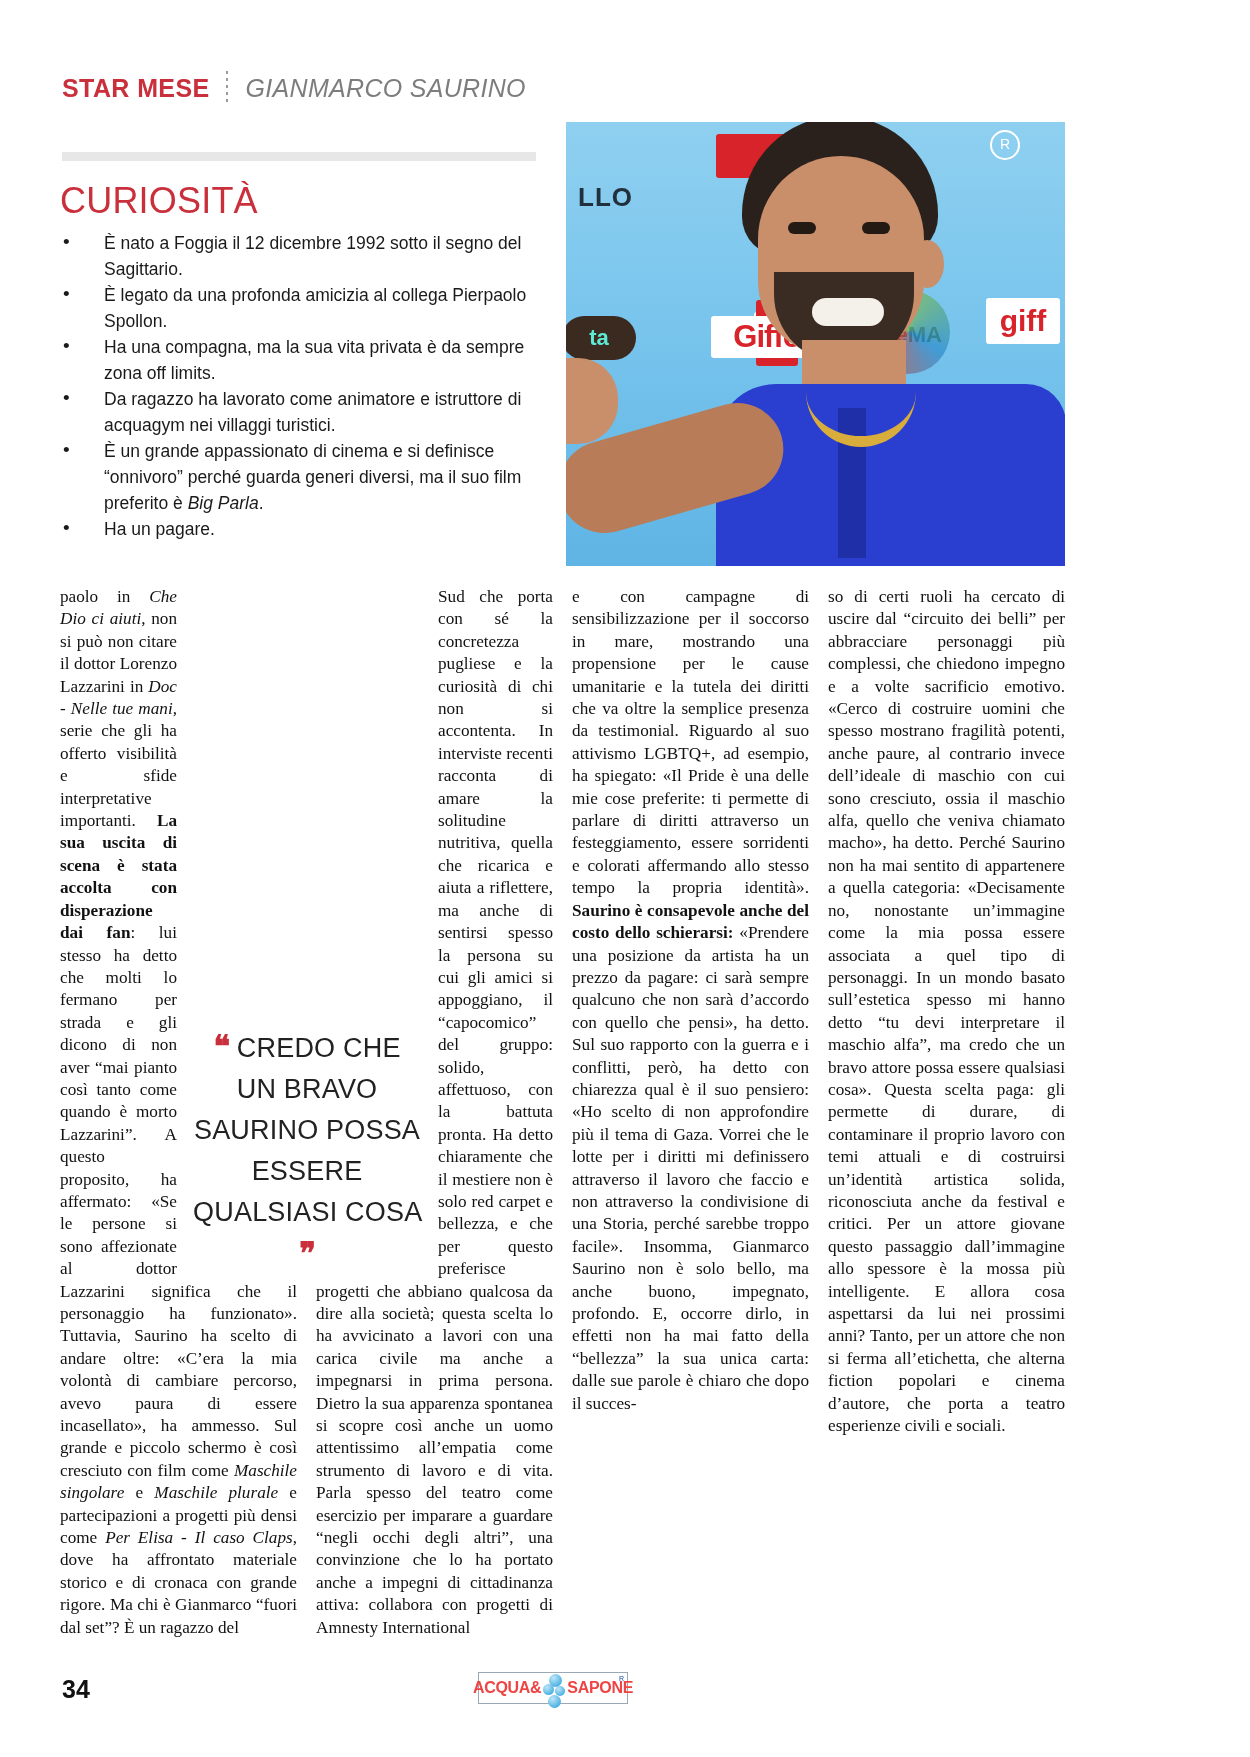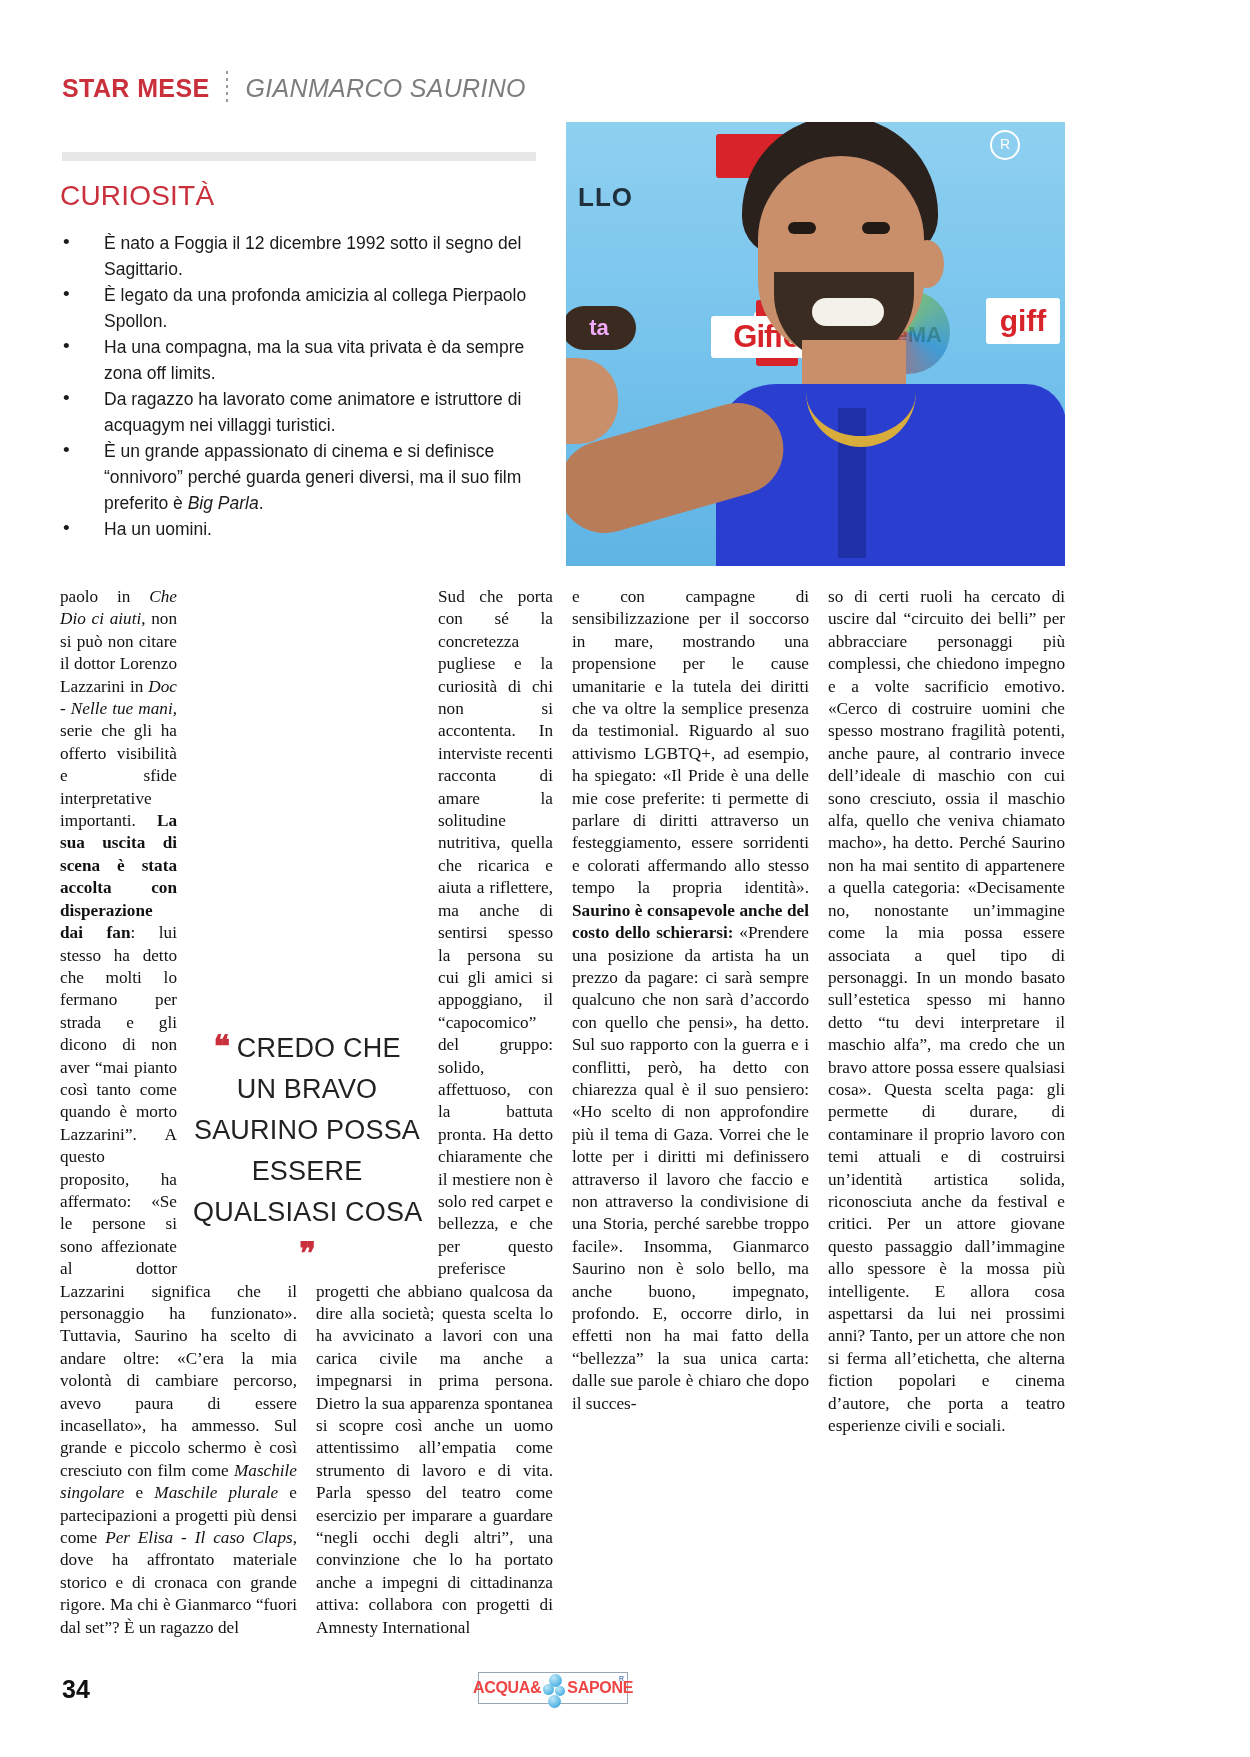--- a/index.html
+++ b/index.html
@@ -52,21 +52,21 @@
     left: 62px; top: 152px;
     width: 474px; height: 9px;
     background: #e7e7e7;
   }
 
   
   #curiosita-title {
     position: absolute;
     left: 60px; top: 180px;
     font-family: "Liberation Sans", sans-serif;
-    font-size: 28px;
+    font-size: 36px;
     color: #c9303c;
     letter-spacing: 0.2px;
   }
   #curiosita-list {
     position: absolute;
     left: 60px; top: 230px;
     width: 475px;
     margin: 0; padding: 0;
     list-style: none;
   }
@@ -231,32 +231,32 @@
 <div id="top-rule"></div>
 
 <div id="curiosita-title">CURIOSITÀ</div>
 
 <ul id="curiosita-list">
   <li><span>È nato a Foggia il 12 dicembre 1992 sotto il segno del Sagittario.</span></li>
   <li><span>È legato da una profonda amicizia al collega Pierpaolo Spollon.</span></li>
   <li><span>Ha una compagna, ma la sua vita privata è da sempre zona off limits.</span></li>
   <li><span>Da ragazzo ha lavorato come animatore e istruttore di acquagym nei villaggi turistici.</span></li>
   <li><span>È un grande appassionato di cinema e si definisce “onnivoro” perché guarda generi diversi, ma il suo film preferito è </span><i>Big Parla</i><span>.</span></li>
-  <li><span>Ha un uomini.</span></li>
+  <li><span>Ha un pagare.</span></li>
 </ul>
 
 <div id="photo">
   <div class="backdrop"></div>
 
   <div class="txt-dark" style="left:12px; top:24px; font-size:26px; letter-spacing:1px;margin-top:36px;">LLO</div>
   <div class="logo-box gf-red" style="left:150px; top:12px; width:84px; height:44px;"></div>
   <div class="logo-box gf-white" style="left:188px; top:190px; width:96px; height:46px; font-size:30px; display:flex; align-items:center; justify-content:center;">Giff</div>
   <div class="logo-box gf-red" style="left:190px; top:178px; width:42px; height:66px;"></div>
   <div class="logo-box gf-white" style="left:145px; top:194px; width:112px; height:42px; font-size:31px; color:#d8232a; display:flex; align-items:center; justify-content:center; letter-spacing:-1px;">Giffo</div>
-  <div class="logo-box" style="left:-4px; top:184px; width:74px; height:44px; background:#3a2a1f; border-radius:22px; font-size:22px; display:flex; align-items:center; justify-content:center; color:#f0abfc;">ta</div>
+  <div class="logo-box" style="left:-4px; top:194px; width:74px; height:44px; background:#3a2a1f; border-radius:22px; font-size:22px; display:flex; align-items:center; justify-content:center; color:#5eead4;">ta</div>
   <div class="logo-box gf-white" style="left:420px; top:176px; width:74px; height:46px; font-size:30px; color:#d8232a; display:flex; align-items:center; justify-content:center;">giff</div>
   <div class="txt-dark" style="left:316px; top:200px; font-size:22px; color:#1b4a2e;">deMA</div>
   <div style="position:absolute; left:300px; top:168px; width:84px; height:84px; border-radius:50%; background:conic-gradient(#7fbf4d,#2f8fd0,#d84b3a,#7fbf4d); opacity:.75;"></div>
   <div style="position:absolute; left:424px; top:8px; width:26px; height:26px; border:2px solid #ffffff; border-radius:50%; color:#fff; font-family:'Liberation Sans',sans-serif; font-size:14px; text-align:center; line-height:24px;">R</div>
 
   <div class="person hair" style="left:176px; top:-6px; width:196px; height:140px; border-radius:100px 100px 40px 40px;"></div>
   <div class="person skin" style="left:192px; top:34px; width:166px; height:200px; border-radius:84px 84px 76px 76px;"></div>
   <div class="person skin" style="left:344px; top:118px; width:34px; height:48px; border-radius:50%;"></div>
   <div class="person" style="left:208px; top:150px; width:140px; height:92px; border-radius:0 0 70px 70px; background:#2b211c; opacity:.9;"></div>
   <div class="person" style="left:246px; top:176px; width:72px; height:28px; border-radius:14px; background:#f4f0ea;"></div>

